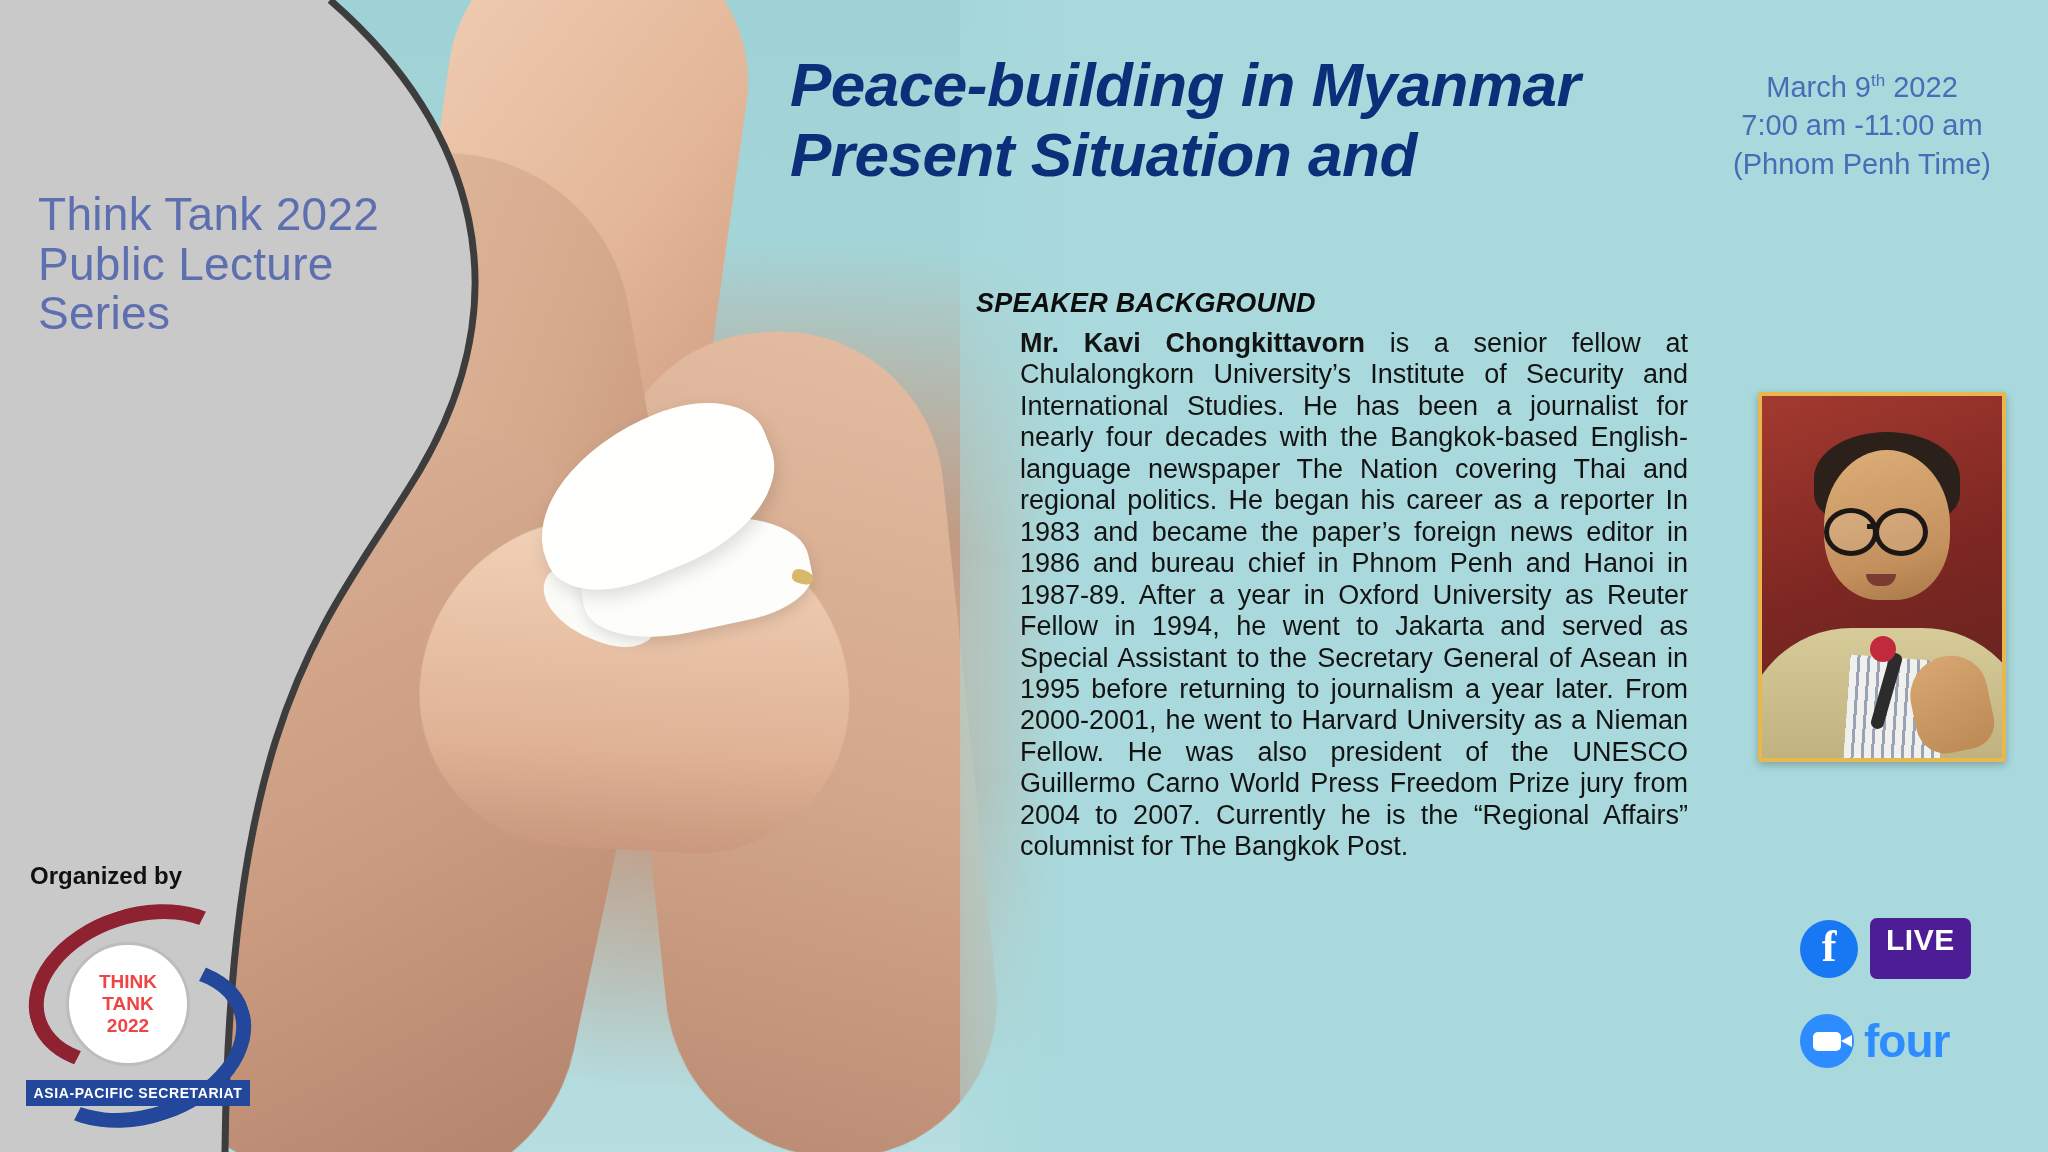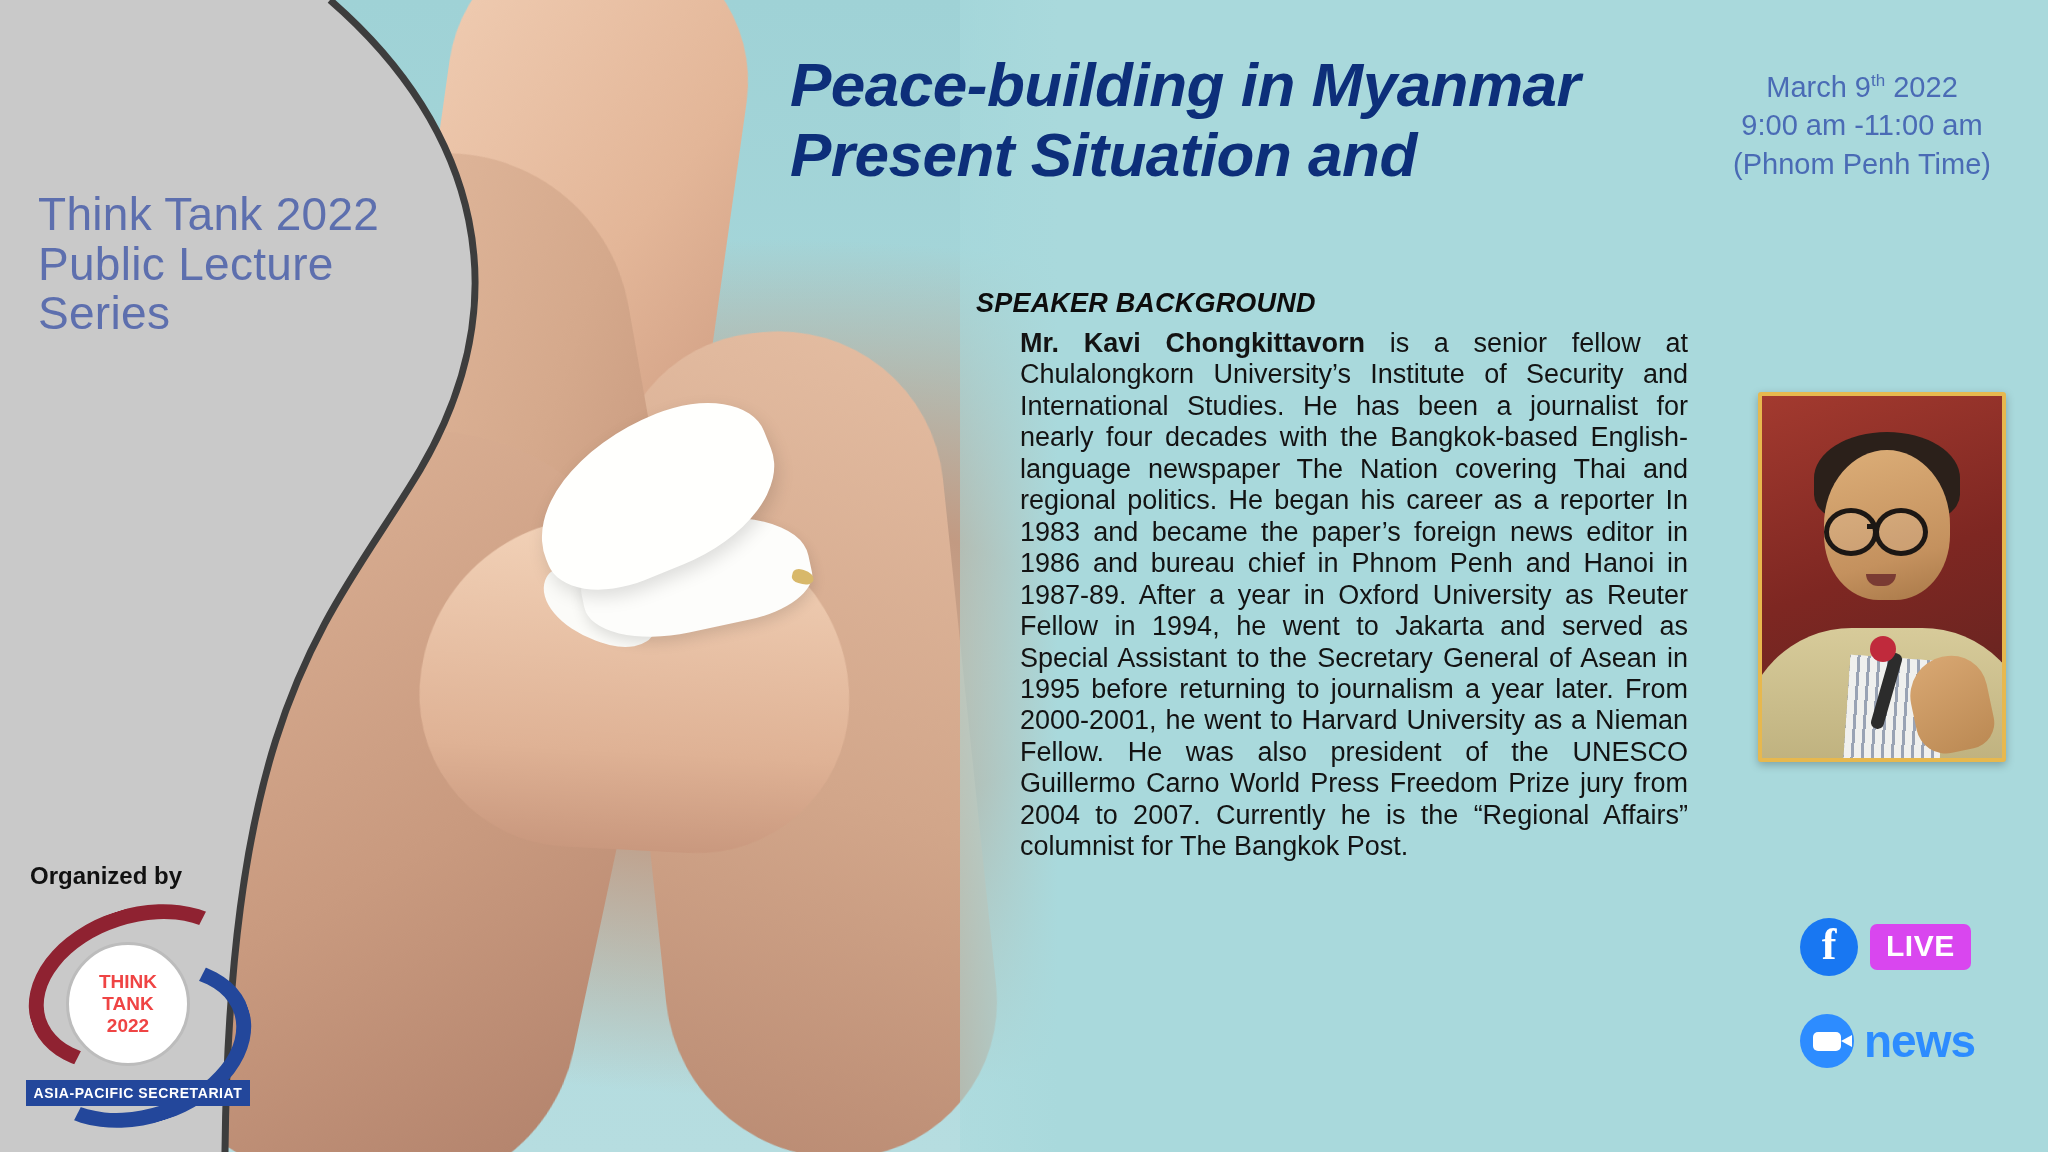--- a/index.html
+++ b/index.html
@@ -373,25 +373,25 @@
     align-items: center;
     justify-content: center;
     font-size: 44px;
     font-weight: bold;
     font-family: "Liberation Serif", serif;
     line-height: 1;
     padding-bottom: 4px;
     box-sizing: border-box;
   }
   .live-badge {
-    background: #d946ef;
+    background: #4c1d95;
     color: #ffffff;
     font-size: 30px;
     font-weight: bold;
-    padding: 5px 16px 7px;
+    padding: 5px 16px 22px;
     border-radius: 7px;
     letter-spacing: 0.5px;
   }
 
   
   .zoom-row {
     position: absolute;
     left: 1800px;
     top: 1014px;
     display: flex;
@@ -472,21 +472,21 @@
 
   <div class="headline">
     <div>Peace-building in Myanmar</div>
     <div>Present Situation and</div>
   </div>
 
   <div class="date-block">
     <div>
       <span>March 9</span><sup>th</sup><span> 2022</span>
     </div>
-    <div>9:00 am -11:00 am</div>
+    <div>7:00 am -11:00 am</div>
     <div>(Phnom Penh Time)</div>
   </div>
 
   <div class="speaker-head">SPEAKER BACKGROUND</div>
   <div class="speaker-body">
     <b>Mr. Kavi Chongkittavorn</b><span> is a senior fellow at Chulalongkorn University’s Institute of Security and International Studies. He has been a journalist for nearly four decades with the Bangkok-based English-language newspaper The Nation covering Thai and regional politics. He began his career as a reporter In 1983 and became the paper’s foreign news editor in 1986 and bureau chief in Phnom Penh and Hanoi in 1987-89. After a year in Oxford University as Reuter Fellow in 1994, he went to Jakarta and served as Special Assistant to the Secretary General of Asean in 1995 before returning to journalism a year later. From 2000-2001, he went to Harvard University as a Nieman Fellow. He was also president of the UNESCO Guillermo Carno World Press Freedom Prize jury from 2004 to 2007. Currently he is the “Regional Affairs” columnist for The Bangkok Post.</span>
   </div>
 
   <div class="speaker-photo">
     <div class="sp-bg"></div>
@@ -505,16 +505,16 @@
 
   <div class="fb-live">
     <div class="fb-icon">f</div>
     <div class="live-badge">LIVE</div>
   </div>
 
   <div class="zoom-row">
     <div class="zoom-icon">
       <div class="zoom-cam"></div>
     </div>
-    <div class="zoom-word">news</div>
+    <div class="zoom-word">four</div>
   </div>
 
 </div>
 
 </body></html>

